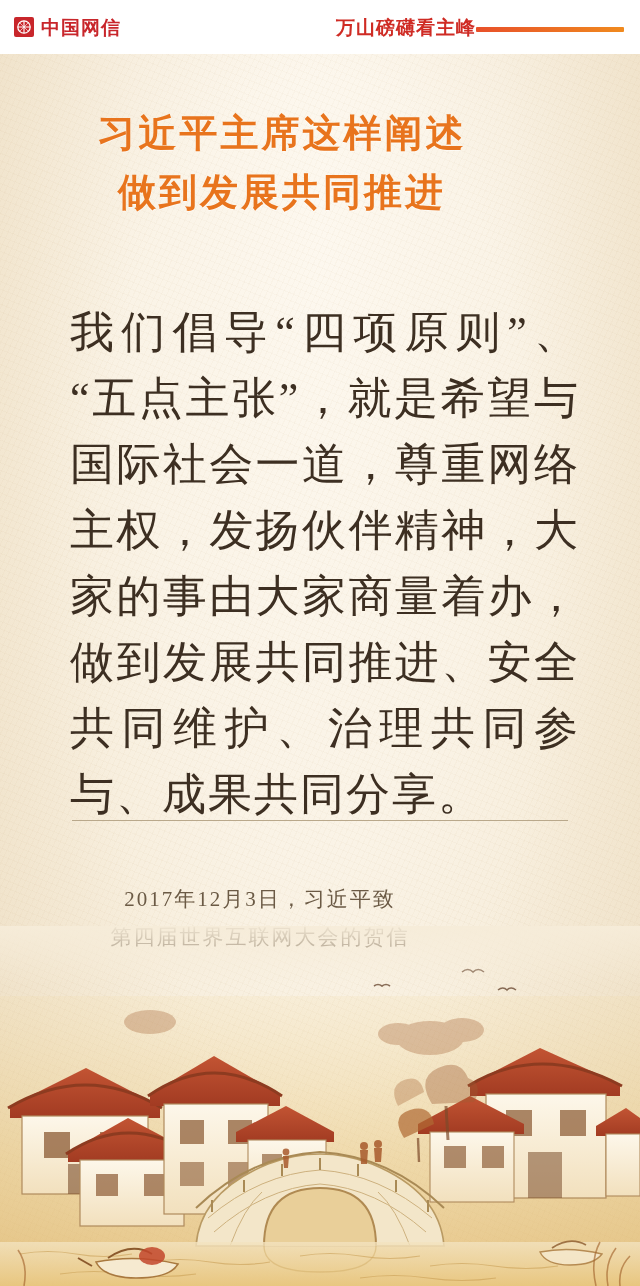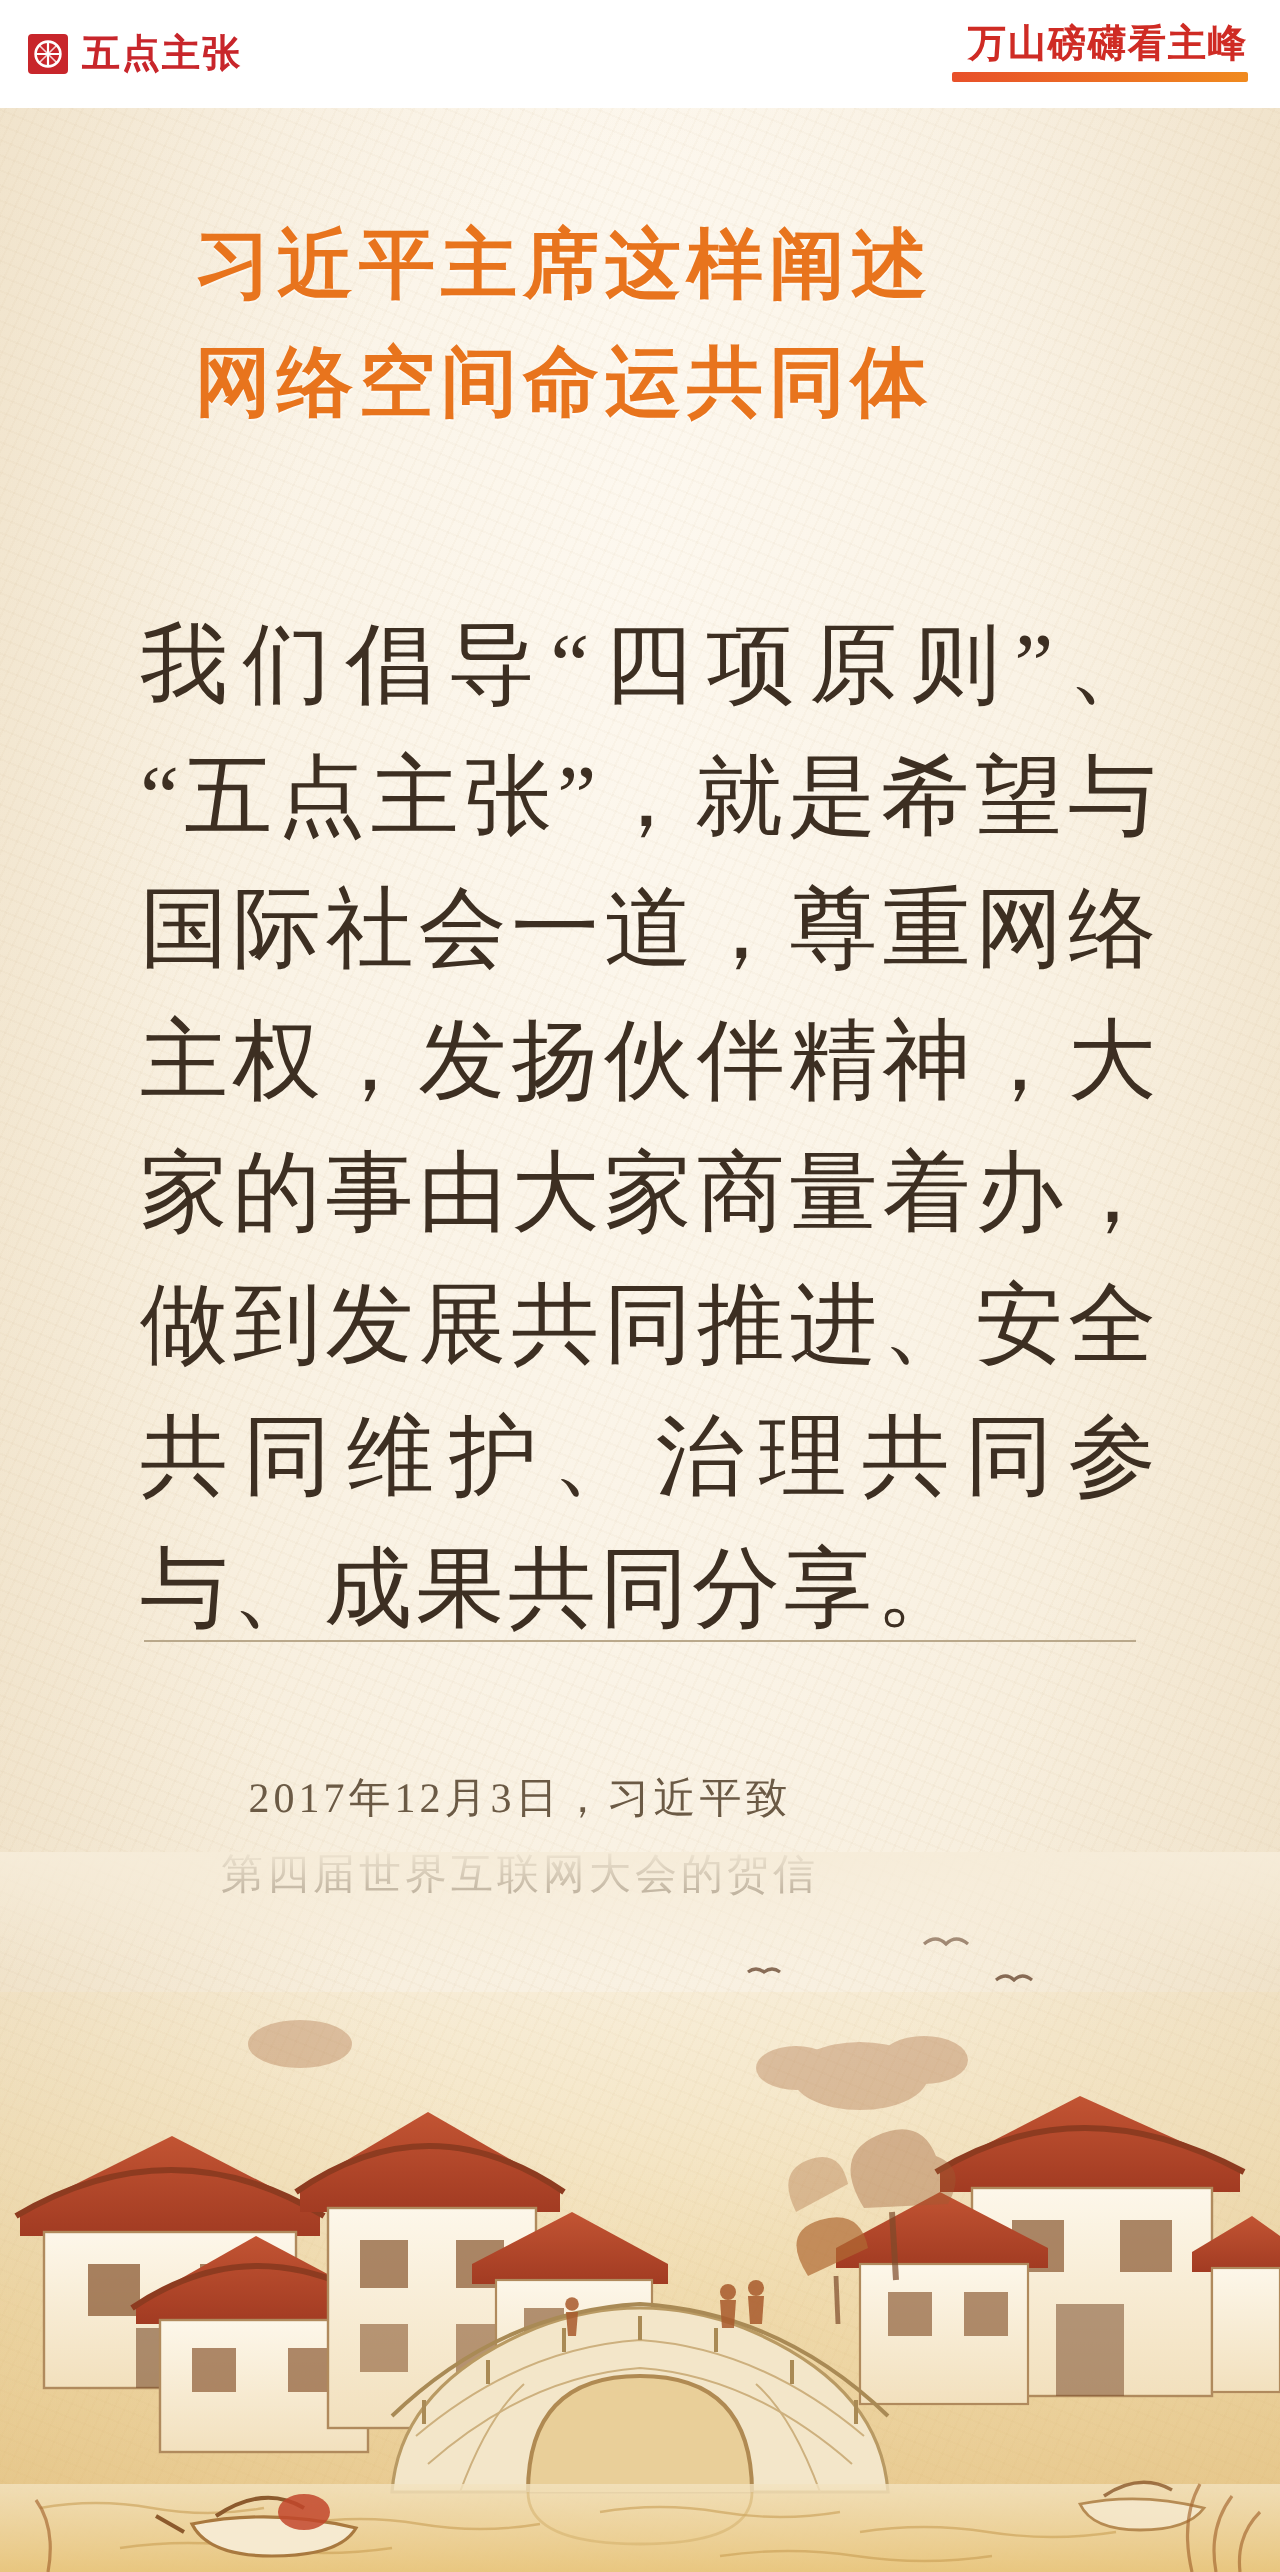--- a/index.html
+++ b/index.html
@@ -80,21 +80,21 @@
     line-height: 1;
     color: #cf2b24;
   }
   .campaign-underline {
     width: 148px;
     height: 5px;
     margin-top: 4px;
     background: linear-gradient(90deg, #e8502a 0%, #f08a1e 100%);
     border-radius: 1px;
   }
-  .brand-right-inner { display: flex; flex-direction: column; align-items: flex-end; }
+  .brand-right-inner { display: flex; flex-direction: row; align-items: center; }
 
   
   .title-block {
     position: absolute;
     top: 104px;
     left: 0;
     width: 564px;
     text-align: center;
     z-index: 4;
   }
@@ -185,35 +185,35 @@
 
     <div class="brand-left">
       <span class="brand-mark">
         <svg width="20" height="20" viewBox="0 0 20 20" aria-hidden="true">
           <rect x="0" y="0" width="20" height="20" rx="2" fill="#c8262b"></rect>
           <circle cx="10" cy="10" r="6.2" fill="none" stroke="#ffffff" stroke-width="1.3"></circle>
           <path d="M10 3.8 L10 16.2 M3.8 10 L16.2 10" stroke="#ffffff" stroke-width="1.1"></path>
           <path d="M5.6 5.6 L14.4 14.4 M14.4 5.6 L5.6 14.4" stroke="#ffffff" stroke-width="0.8" opacity="0.8"></path>
         </svg>
       </span>
-      <span class="brand-text">五点主张</span>
+      <span class="brand-text">中国网信</span>
     </div>
 
     <div class="brand-right">
       <div class="brand-right-inner">
         <span class="campaign-text">万山磅礴看主峰</span>
         <span class="campaign-underline"></span>
       </div>
     </div>
 
   </div>
 
   <div class="title-block">
     <div class="title-line">习近平主席这样阐述</div>
-    <div class="title-line">网络空间命运共同体</div>
+    <div class="title-line">做到发展共同推进</div>
   </div>
 
   <div class="quote">
     <p>我们倡导“四项原则”、“五点主张”，就是希望与国际社会一道，尊重网络主权，发扬伙伴精神，大家的事由大家商量着办，做到发展共同推进、安全共同维护、治理共同参与、成果共同分享。</p>
   </div>
 
   <div class="divider"></div>
 
   <div class="source">
     <div class="source-line">2017年12月3日，习近平致</div>

